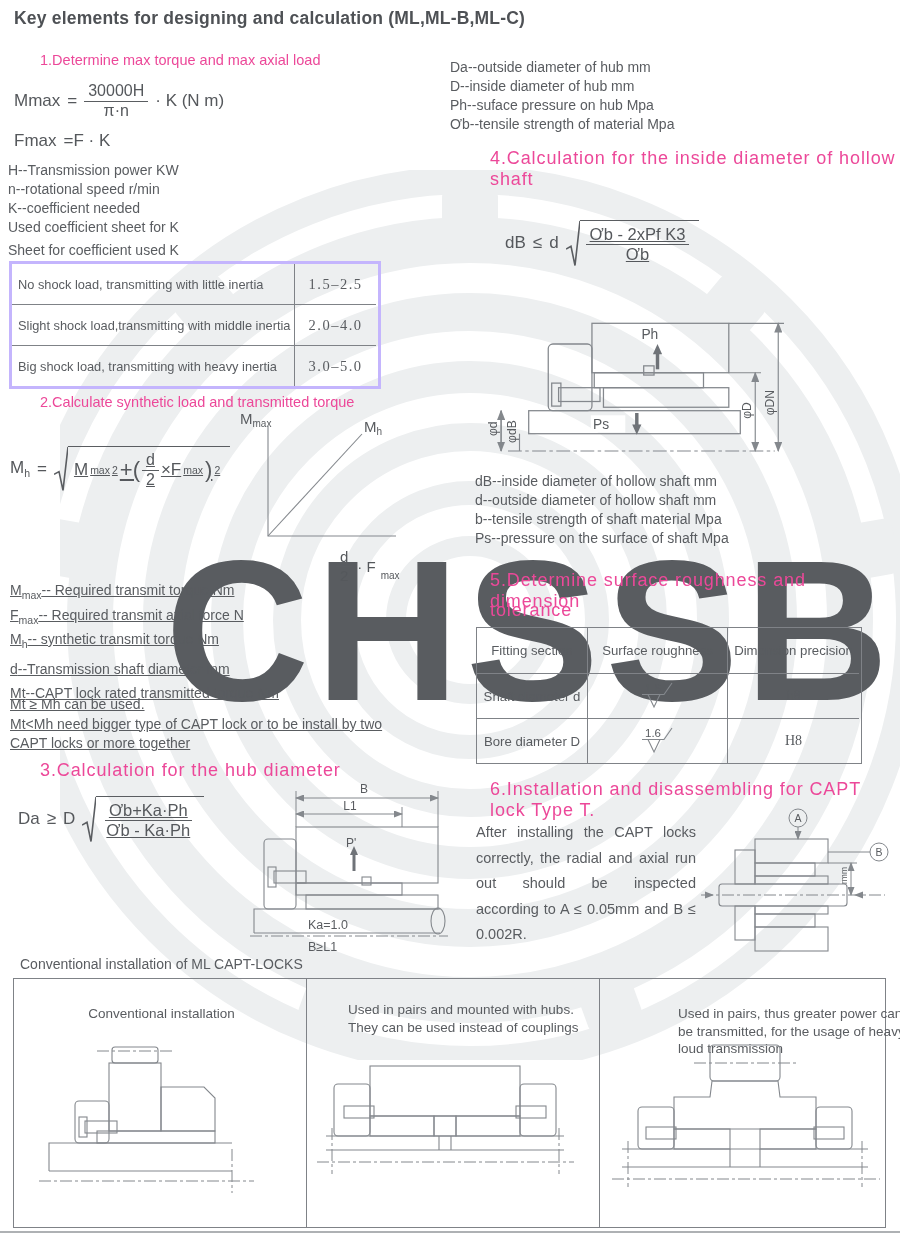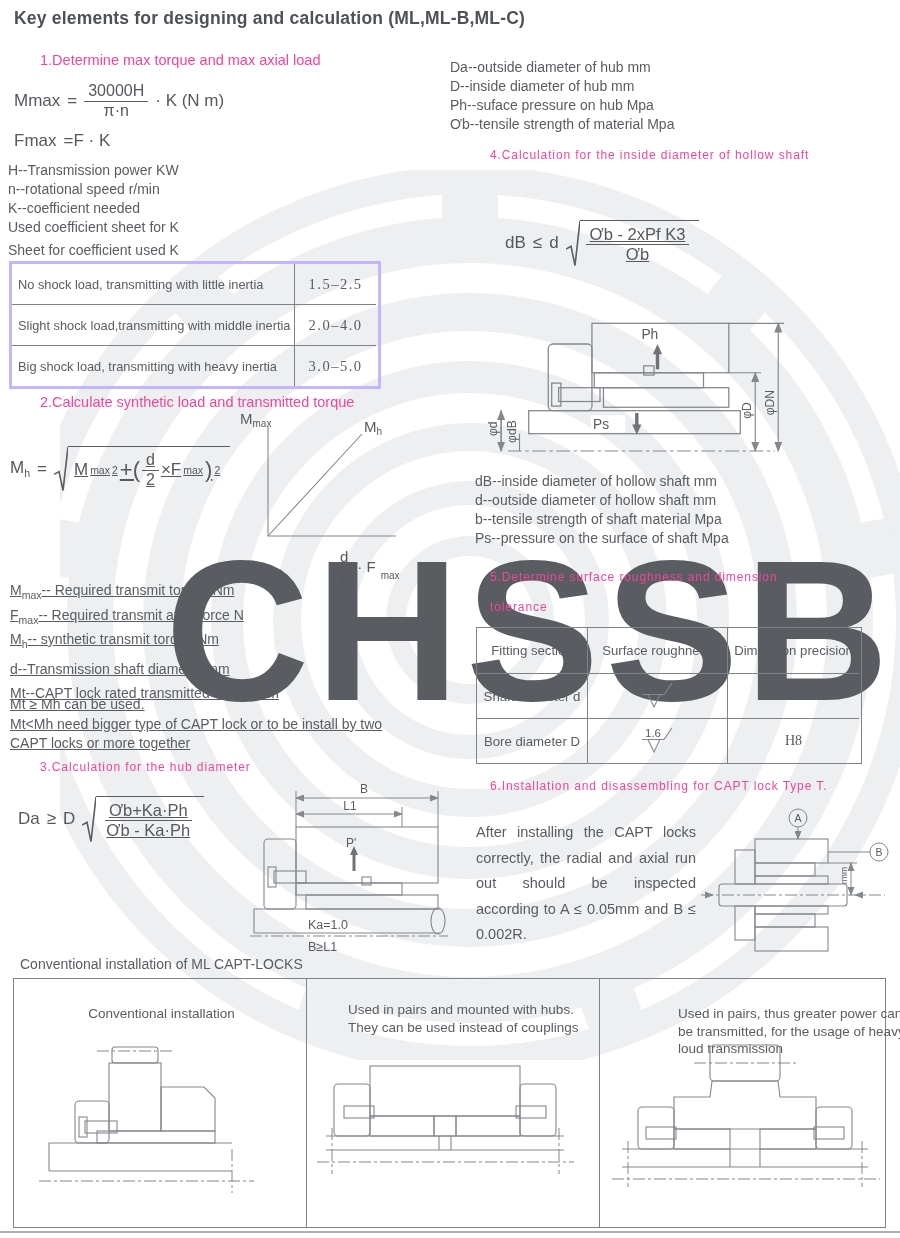--- a/index.html
+++ b/index.html
@@ -3,21 +3,21 @@
 <meta charset="utf-8">
 <style>
   html,body{margin:0;padding:0;background:#fff;}
   .page{position:relative;width:900px;height:1238px;background:#fff;overflow:hidden;
         font-family:"Liberation Sans",sans-serif;color:#595c60;}
   .abs{position:absolute;}
   .wm{z-index:0;}
   .fg{z-index:1;}
   .title{font-size:17.5px;font-weight:bold;color:#4e5155;letter-spacing:.2px;}
   .h{font-size:14.5px;color:#ec4899;margin-left:32px;}
-  .hsp{font-size:12px;letter-spacing:.9px;}
+  .hsp{font-size:18px;letter-spacing:.9px;}
   .note{font-size:14px;line-height:19px;}
   .note2{font-size:14px;line-height:19.5px;text-decoration:underline;}
   .f{display:flex;align-items:center;font-size:17px;color:#55585c;gap:7px;}
   .frac{display:inline-flex;flex-direction:column;align-items:center;line-height:1.18;font-size:16px;}
   .frac .fn{border-bottom:1.4px solid #5a5d61;padding:0 4px;}
   .frac .fd{padding:0 4px;}
   .sqrt{display:inline-flex;align-items:stretch;text-decoration:underline;}
   .rad{width:14px;position:relative;flex:none;}
   .rad svg{position:absolute;left:0;top:0;width:100%;height:100%;}
   .under{border-top:1.5px solid #5a5d61;display:inline-flex;align-items:center;padding:4px 10px 2px 6px;gap:2px;}

